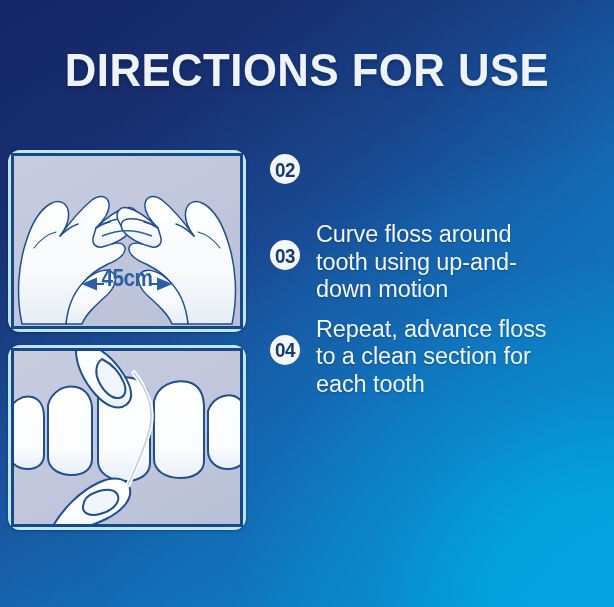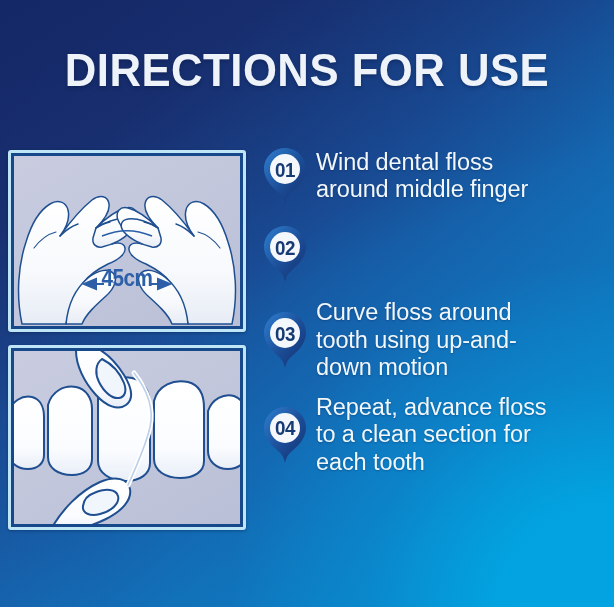--- a/index.html
+++ b/index.html
@@ -45,21 +45,21 @@
     transform: scaleX(0.95);
     text-shadow: 0 2px 4px rgba(0,20,60,0.35);
     white-space: nowrap;
   }
 
   
   .panel {
     position: absolute;
     box-sizing: border-box;
     border: 3px solid #bfe6f7;
-    border-radius: 3px;
+    border-radius: 12px;
     box-shadow: 0 1px 3px rgba(0,16,48,0.35);
     background: #17306f;
     padding: 0;
   }
   .panel-inner {
     position: relative;
     width: 100%;
     height: 100%;
     box-sizing: border-box;
     border: 3px solid #174889;
@@ -221,40 +221,20 @@
         </g>
 
         <path d="M120 22 C134 40 140 58 136 76 C132 94 124 112 114 134" fill="none" stroke="#ffffff" stroke-width="5" stroke-linecap="round"></path>
         <path d="M120 22 C134 40 140 58 136 76 C132 94 124 112 114 134" fill="none" stroke="#bcd0ea" stroke-width="1.6" stroke-linecap="round"></path>
       </svg>
     </div>
   </div>
 
   <div class="steps">
 
-    <div class="step">
-      <div class="badge">
-        <svg viewBox="0 0 46 58">
-          <defs>
-            <linearGradient id="pinG1" x1="0" y1="0" x2="1" y2="1">
-              <stop offset="0%" stop-color="#2f7fd0"></stop>
-              <stop offset="55%" stop-color="#1b4c96"></stop>
-              <stop offset="100%" stop-color="#14306e"></stop>
-            </linearGradient>
-          </defs>
-          <path d="M23 1 C34.6 1 44 10.4 44 22 C44 32 36 40 30 45 C26 48.3 24 52 23 57 C22 52 20 48.3 16 45 C10 40 2 32 2 22 C2 10.4 11.4 1 23 1 Z" fill="url(#pinG1)"></path>
-          <circle cx="23" cy="22" r="15" fill="#f4f7fb"></circle>
-        </svg>
-        <div class="num">01</div>
-      </div>
-      <div class="step-text">
-        <span>Wind dental floss</span>
-        <span>around middle finger</span>
-      </div>
-    </div>
 
     <div class="step">
       <div class="badge">
         <svg viewBox="0 0 46 58">
           <path d="M23 1 C34.6 1 44 10.4 44 22 C44 32 36 40 30 45 C26 48.3 24 52 23 57 C22 52 20 48.3 16 45 C10 40 2 32 2 22 C2 10.4 11.4 1 23 1 Z" fill="url(#pinG1)"></path>
           <circle cx="23" cy="22" r="15" fill="#f4f7fb"></circle>
         </svg>
         <div class="num">02</div>
       </div>
     </div>

